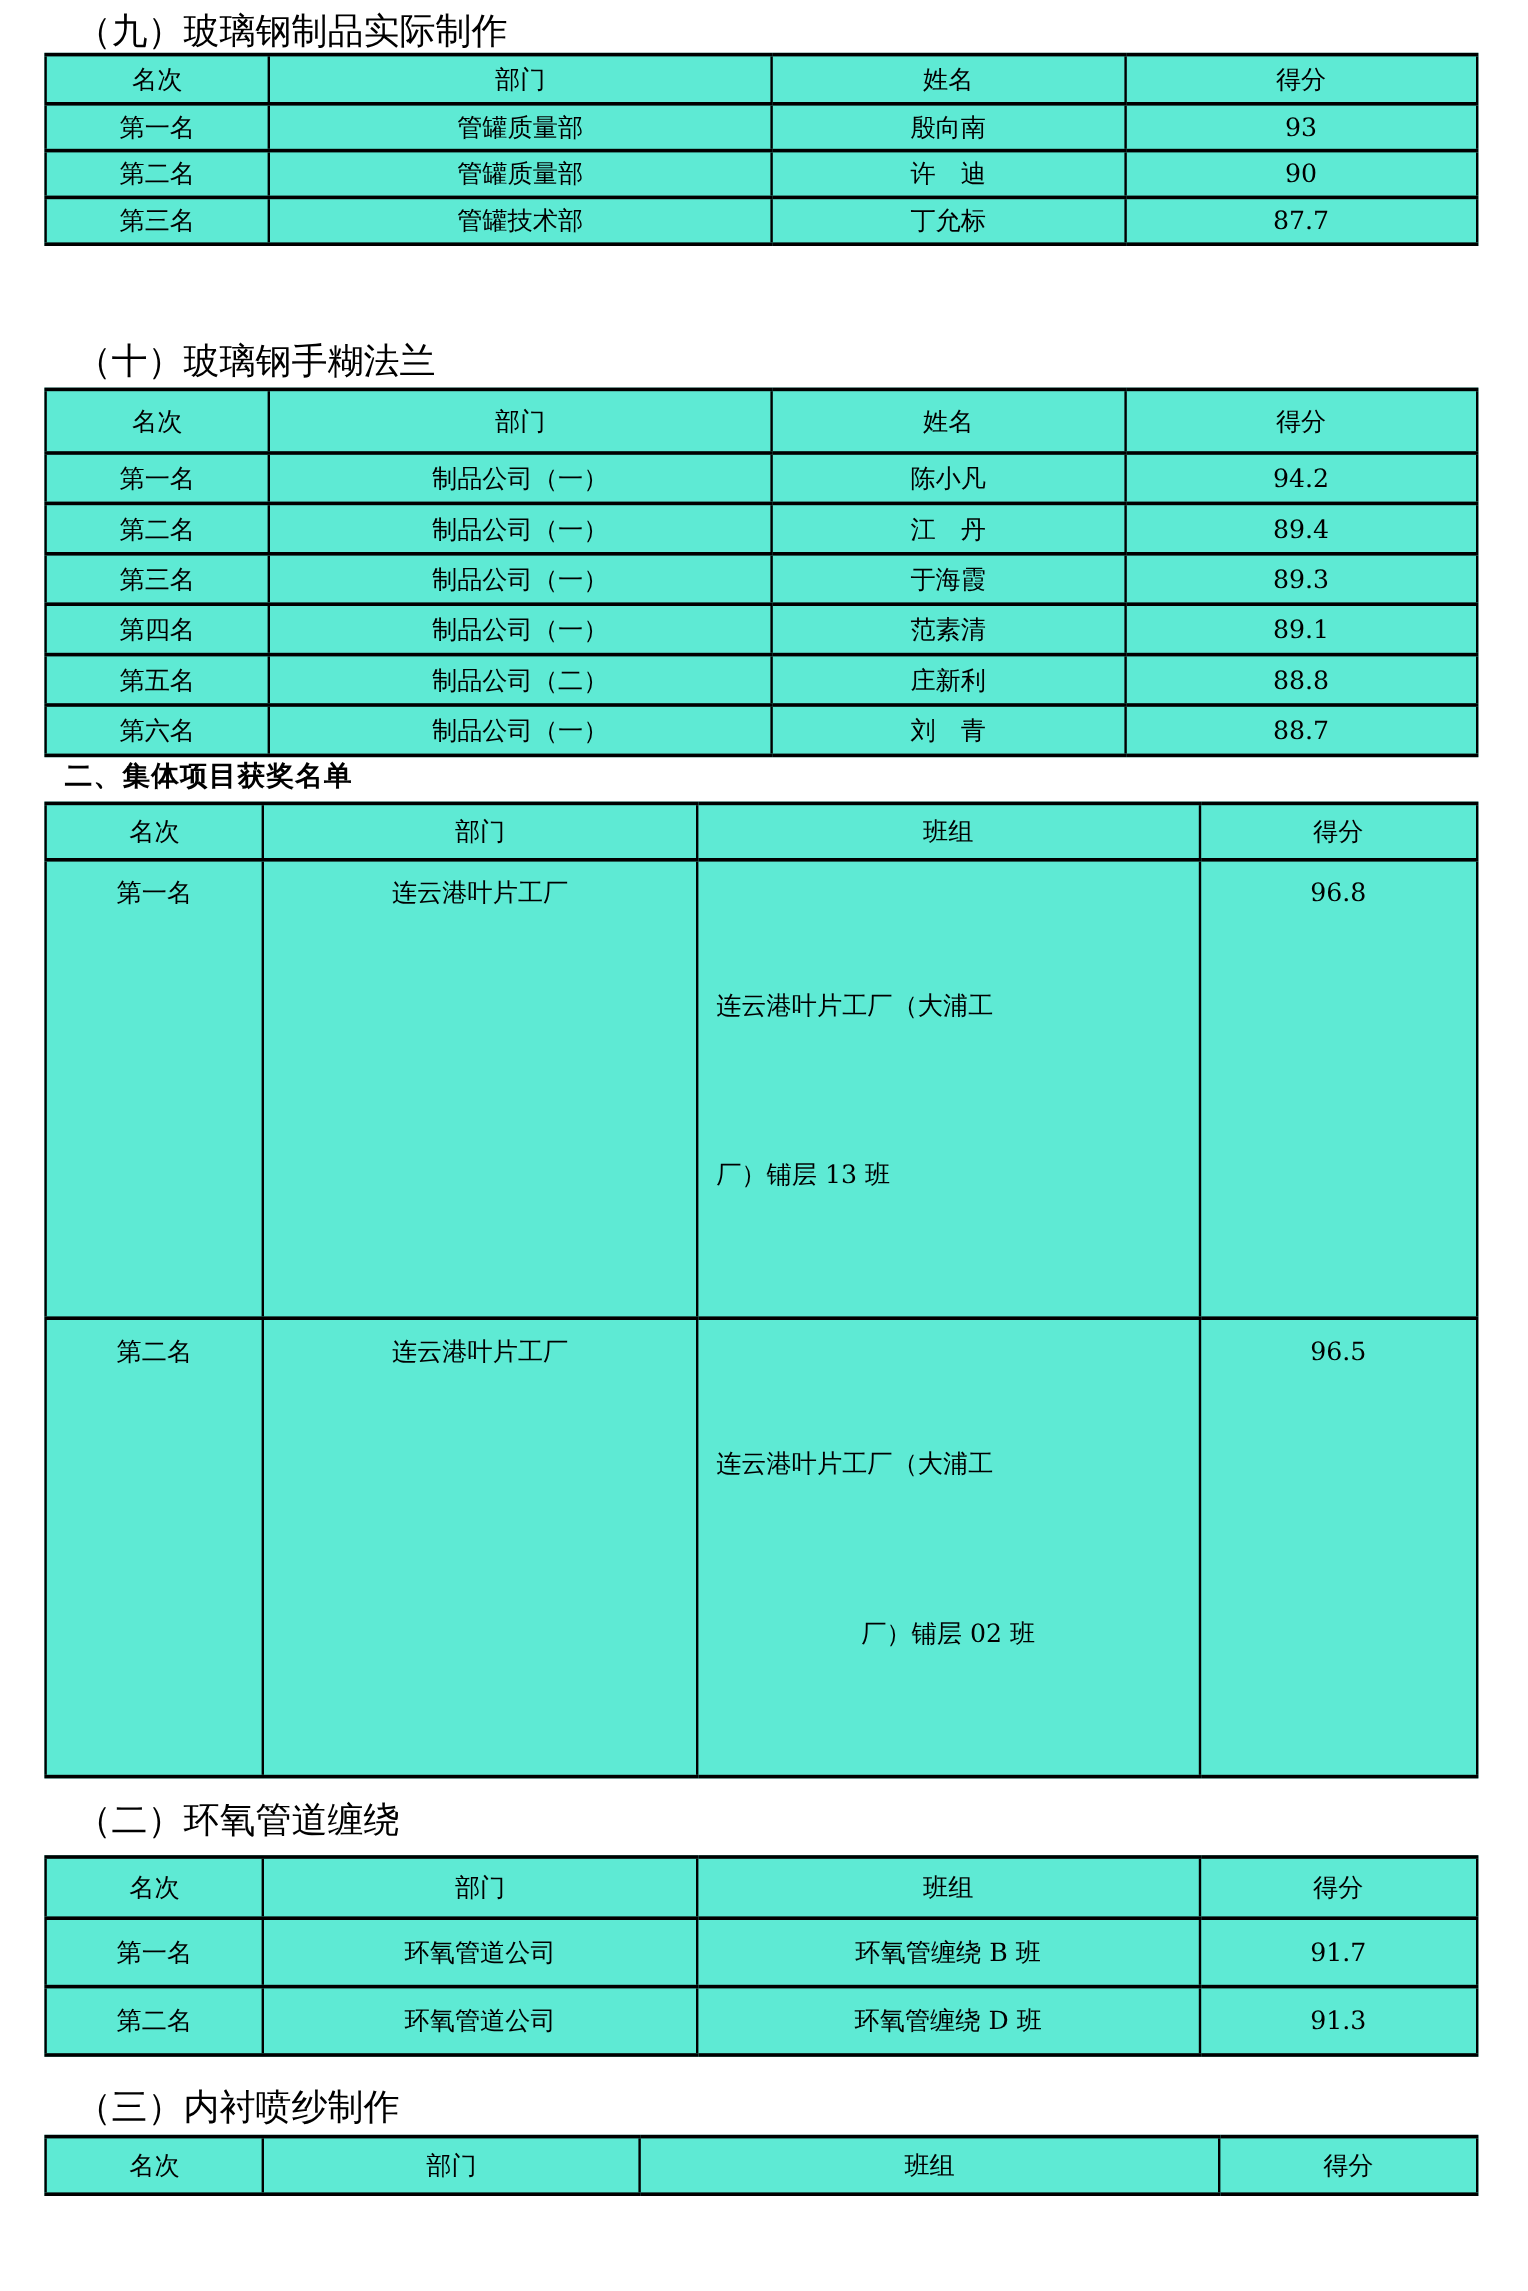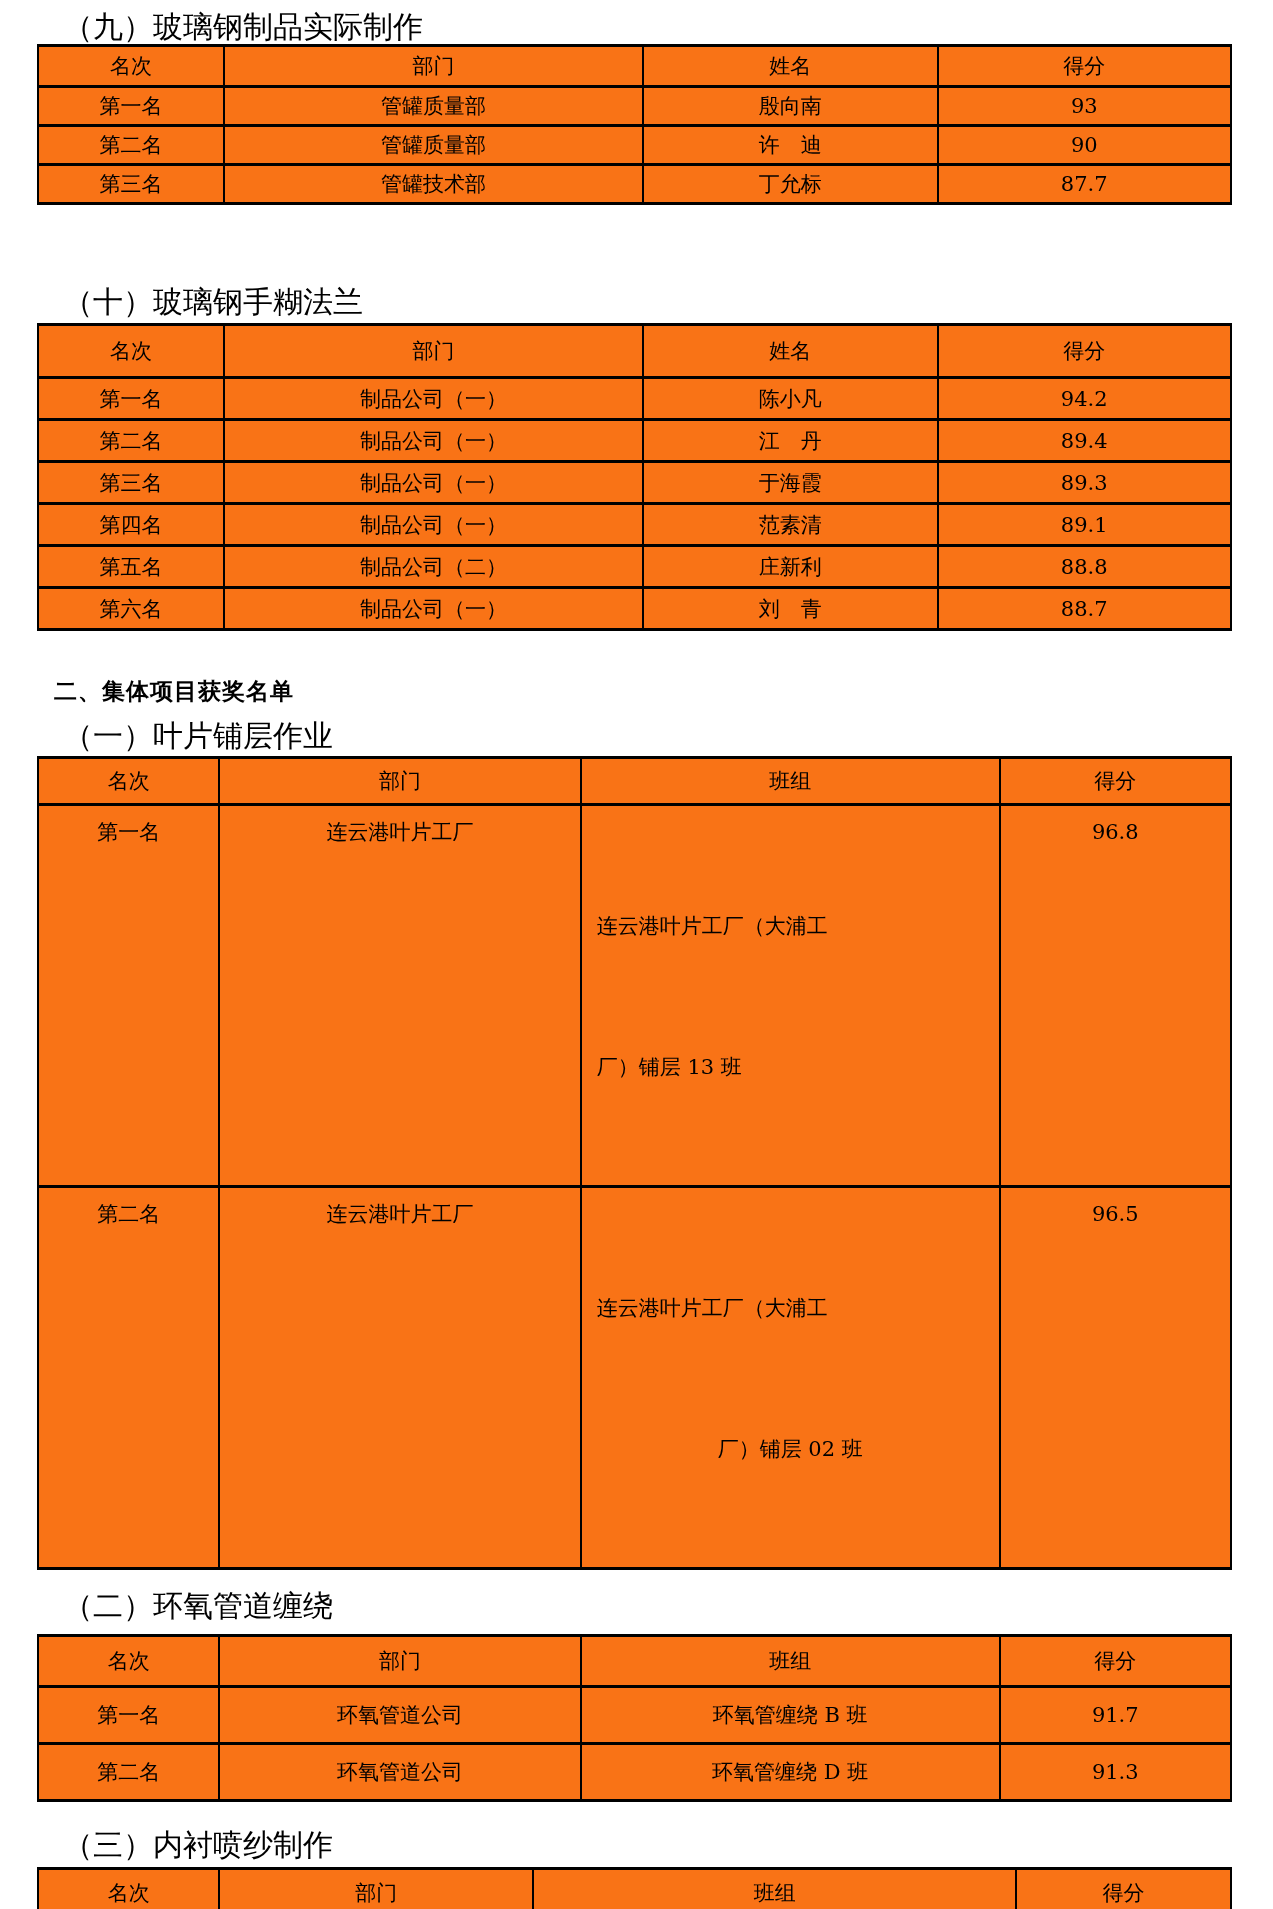--- a/index.html
+++ b/index.html
@@ -34,21 +34,21 @@
     font-size: 23px;
     line-height: 32px;
     padding-left: 17px;
     letter-spacing: 1px;
     white-space: pre;
   }
   table {
     border-collapse: collapse;
     table-layout: fixed;
     width: 1195px;
-    background: #f97316;
+    background: #5eead4;
   }
   th, td {
     border: 2px solid #000000;
     border-top-width: 3px;
     border-bottom-width: 3px;
     text-align: center;
     vertical-align: middle;
     font-weight: normal;
     font-size: 21px;
     padding: 0;
@@ -68,21 +68,21 @@
   .t4 td { height: 54px; }
   .t5 th { height: 45px; }
   .gline { line-height: 47px; }
   .gl-left { text-align: left; padding-left: 15px; }
   .gl-center { padding-left: 0; }
   
   .mt-s9  { margin-top: 12px; }
   .mt-t1  { margin-top: 2px; }
   .mt-s10 { margin-top: 82px; }
   .mt-t2  { margin-top: 6px; }
-  .mt-h2  { margin-top: 44px; }
+  .mt-h2  { }
   .mt-c1  { margin-top: 14px; }
   .mt-t3  { margin-top: 5px; }
   .mt-c2  { margin-top: 21px; }
   .mt-t4  { margin-top: 13px; }
   .mt-c3  { margin-top: 28px; }
   .mt-t5  { margin-top: 7px; }
 </style>
 </head>
 <body>
 
@@ -173,21 +173,20 @@
       <td>第六名</td>
       <td>制品公司（一）</td>
       <td>刘　青</td>
       <td>88.7</td>
     </tr>
   </tbody>
     </table>
 
   <div class="sec-heading mt-h2">二、集体项目获奖名单</div>
 
-  <div class="sec-title mt-c1">（一）叶片铺层作业</div>
   <table class="t3 mt-t3">
     <colgroup>
         <col style="width:15.2%">
         <col style="width:30.3%">
         <col style="width:35.1%">
         <col style="width:19.4%">
       </colgroup>
     <tbody>
         <tr>
       <th style="vertical-align:middle">名次</th>

